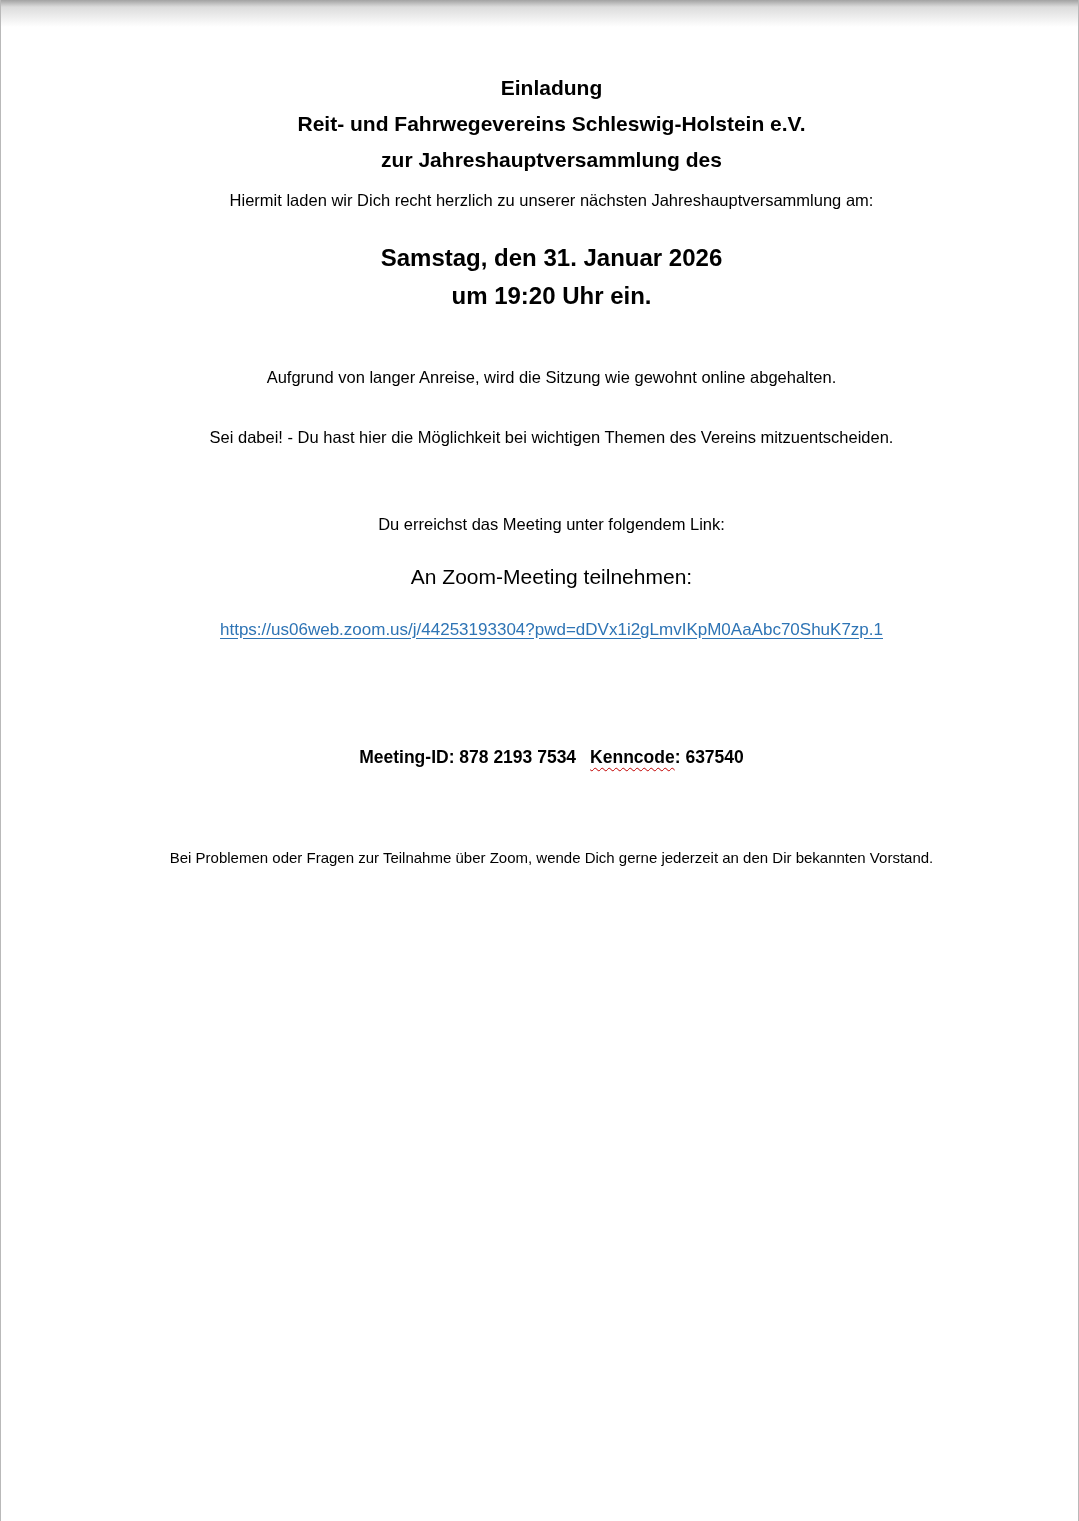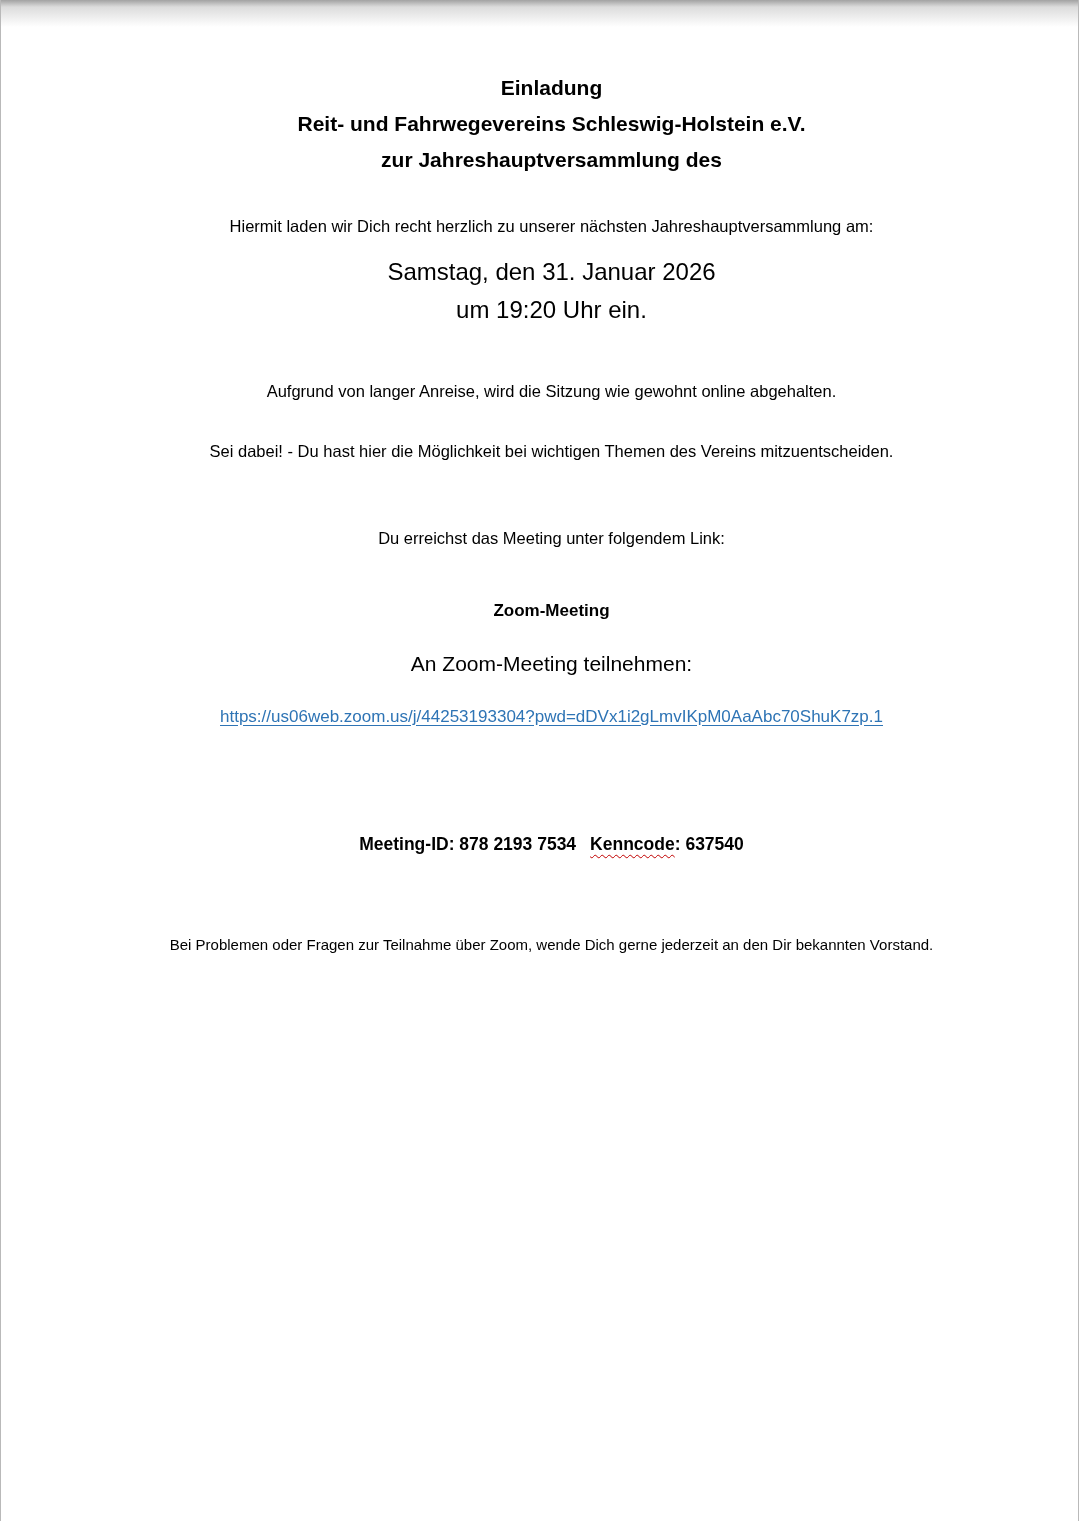--- a/index.html
+++ b/index.html
@@ -29,28 +29,28 @@
     position: relative;
     padding: 70px 40px 0 64px;
     text-align: center;
   }
   .doc-title {
     font-size: 21px;
     font-weight: bold;
     line-height: 36px;
   }
   .intro {
-    margin-top: 36px;
+    margin-top: 10px;
     font-size: 16.5px;
     line-height: 24px;
   }
   .date-block {
-    margin-top: 15px;
+    margin-top: 27px;
     font-size: 24px;
-    font-weight: normal;
+    font-weight: bold;
     line-height: 38px;
   }
   .online-note {
     margin-top: 50px;
     font-size: 16.5px;
     line-height: 24px;
   }
   .participate-note {
     margin-top: 36px;
     font-size: 16.5px;
@@ -123,21 +123,20 @@
       <div>Samstag, den 31. Januar 2026</div>
       <div>um 19:20 Uhr ein.</div>
     </div>
 
     <p class="online-note">Aufgrund von langer Anreise, wird die Sitzung wie gewohnt online abgehalten.</p>
 
     <p class="participate-note">Sei dabei! - Du hast hier die Möglichkeit bei wichtigen Themen des Vereins mitzuentscheiden.</p>
 
     <p class="link-intro">Du erreichst das Meeting unter folgendem Link:</p>
 
-    <p class="zoom-heading">Zoom-Meeting</p>
 
     <p class="join-label">An Zoom-Meeting teilnehmen:</p>
 
     <p class="url-line">
       <a href="#">https://us06web.zoom.us/j/44253193304?pwd=dDVx1i2gLmvIKpM0AaAbc70ShuK7zp.1</a>
     </p>
 
     <p class="meeting-line">
       <span>Meeting-ID: 878 2193 7534</span><span class="gap"></span><span class="squiggle">Kenncode</span><span>: 637540</span>
     </p>

